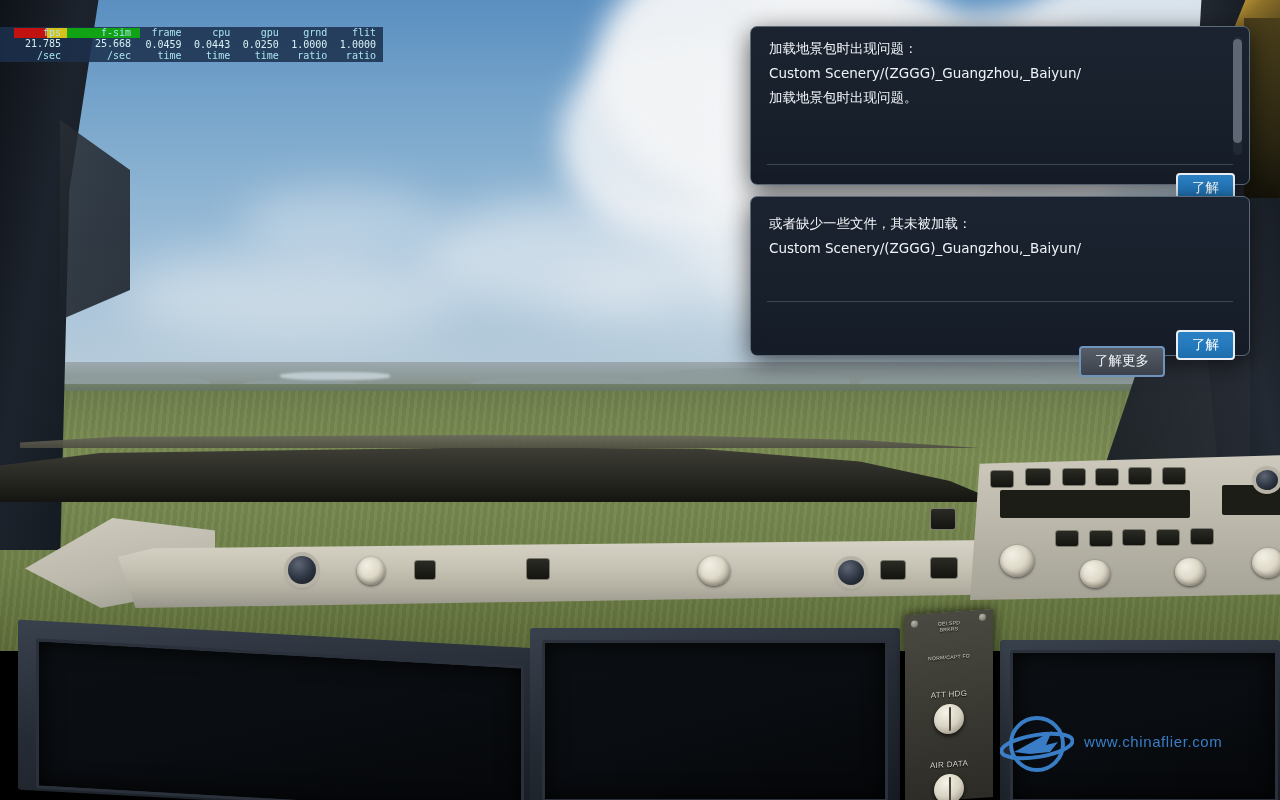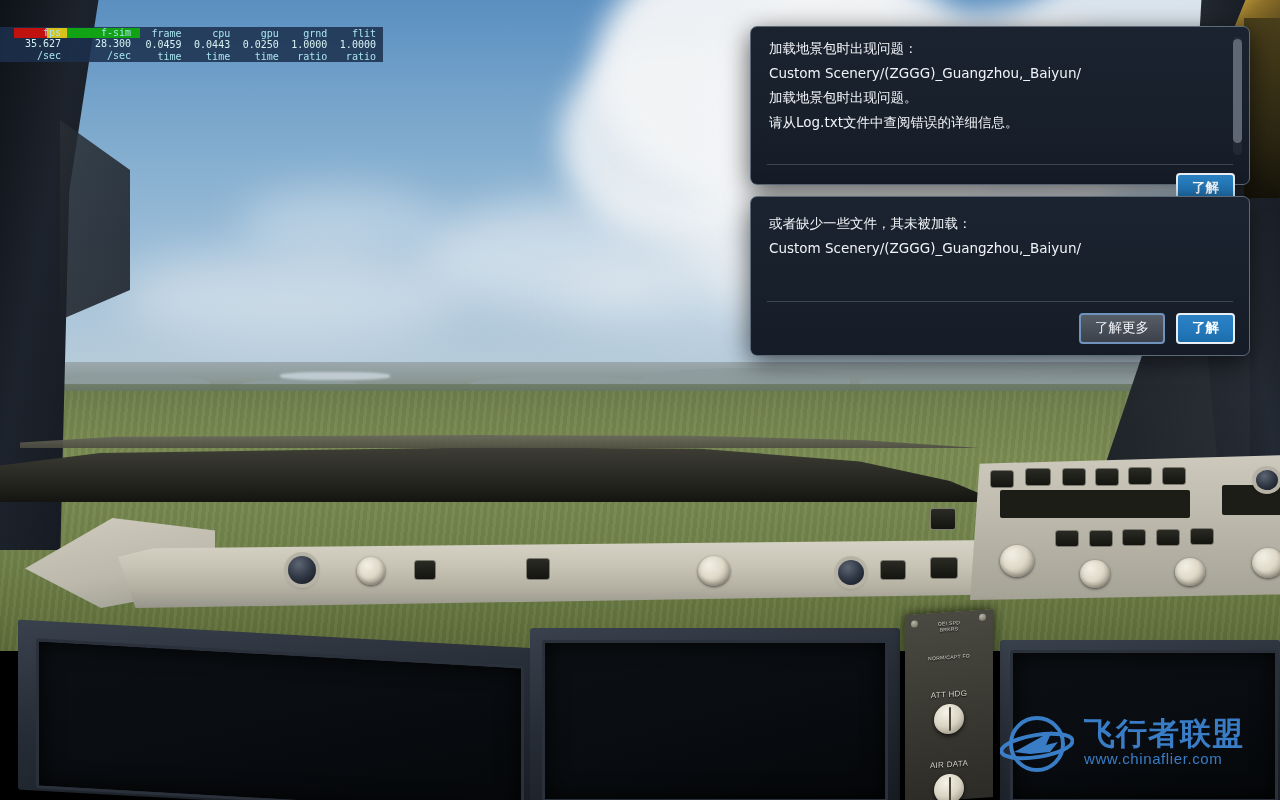--- a/index.html
+++ b/index.html
@@ -220,21 +220,21 @@
   }
   #perf .lbl-row span { flex:1; text-align:right; padding-right:9px; }
   #perf .val-row {
     position:absolute; left:0; top:11px; width:140px; height:12px; display:flex;
   }
   #perf .val-row span { flex:1; text-align:right; padding-right:9px; color:#cfefef; }
   #perf .unit-row {
     position:absolute; left:0; top:23px; width:140px; height:12px; display:flex;
   }
   #perf .unit-row span { flex:1; text-align:right; padding-right:9px; }
-  #perf .cols { display:flex; flex:1;align-items:flex-end; }
+  #perf .cols { display:flex; flex:1; }
   #perf .col { flex:1; text-align:right; padding-right:7px; }
   #perf .col div { height:11.5px; }
   #perf .col .v { color:#d8f2f2; }
 
   
   .dialog {
     position:absolute; z-index:60;
     background:linear-gradient(180deg,#1b2330 0%, #18202c 55%, #151c27 100%);
     border:1px solid #5d6a7a;
     border-radius:7px;
@@ -264,25 +264,25 @@
   #dialog-2 .dlg-actions { top:116px; }
 
   .btn {
     font-family:"DejaVu Sans","Liberation Sans",sans-serif;
     font-size:13.5px; line-height:1;
     padding:6px 14px 7px; border-radius:4px;
     cursor:pointer; user-select:none; white-space:nowrap;
   }
   .btn-primary {
     background:linear-gradient(180deg,#2b81c4 0%, #2379bb 55%, #1d6dab 100%);
-    border:2px solid #e8eef4; color:#ffffff;font-weight:bold;
+    border:2px solid #e8eef4; color:#ffffff;
   }
   .btn-secondary {
     background:linear-gradient(180deg,#565e68 0%, #474e57 55%, #3b424b 100%);
-    border:2px solid #6f93bd; color:#f0f3f7;
+    border:2px solid #6f93bd; color:#f0f3f7;margin-top:33px;
   }
 
   
   .dlg-scroll {
     position:absolute; right:7px; top:10px; width:9px; height:118px;
     background:rgba(255,255,255,.05); border-radius:5px;
   }
   .dlg-scroll .thumb {
     position:absolute; left:0; top:2px; width:9px; height:104px;
     background:#5e6773; border-radius:5px;
@@ -406,38 +406,37 @@
     <div class="fpsbar">
       <div class="seg-r" style="width:26%"></div>
       <div class="seg-y" style="width:16%"></div>
       <div class="seg-g" style="width:58%"></div>
     </div>
     <div class="lbl-row">
       <span>fps</span>
       <span>f-sim</span>
     </div>
     <div class="val-row">
-      <span>35.627</span>
-      <span>28.300</span>
+      <span>21.785</span>
+      <span>25.668</span>
     </div>
     <div class="unit-row">
       <span>/sec</span>
       <span>/sec</span>
     </div>
   </div>
 
   <div class="cols" id="perf-cols"><div class="col"><div>frame</div><div class="v">0.0459</div><div>time</div></div><div class="col"><div>cpu</div><div class="v">0.0443</div><div>time</div></div><div class="col"><div>gpu</div><div class="v">0.0250</div><div>time</div></div><div class="col"><div>grnd</div><div class="v">1.0000</div><div>ratio</div></div><div class="col"><div>flit</div><div class="v">1.0000</div><div>ratio</div></div></div>
 </div>
 
 <div id="dialog-1" class="dialog">
   <div class="dlg-body">
     <div class="dlg-line clipped">加载地景包时出现问题：</div>
     <div class="dlg-line">Custom Scenery/(ZGGG)_Guangzhou,_Baiyun/</div>
     <div class="dlg-line">加载地景包时出现问题。</div>
-    <div class="dlg-line">请从Log.txt文件中查阅错误的详细信息。</div>
   </div>
   <div class="dlg-scroll">
     <div class="thumb"></div>
   </div>
   <div class="dlg-div"></div>
   <div class="dlg-actions">
     <div class="btn btn-primary">了解</div>
   </div>
 </div>
 
@@ -455,16 +454,15 @@
 
 <div id="watermark">
   <div id="wm-logo">
     <svg width="74" height="60" viewBox="0 0 74 60">
       <ellipse cx="37" cy="32" rx="26" ry="26" fill="none" stroke="#3d87d6" stroke-width="4"></ellipse>
       <ellipse cx="37" cy="34" rx="36" ry="11" fill="none" stroke="#3d87d6" stroke-width="4" transform="rotate(-9 37 34)"></ellipse>
       <path d="M14 40 L52 19 L46 33 L58 30 L50 40 L30 42 Z" fill="#3d87d6"></path>
     </svg>
   </div>
   <div id="wm-text">
-    <div id="wm-cn">飞行者联盟</div>
     <div id="wm-url">www.chinaflier.com</div>
   </div>
 </div>
 
 </body></html>

